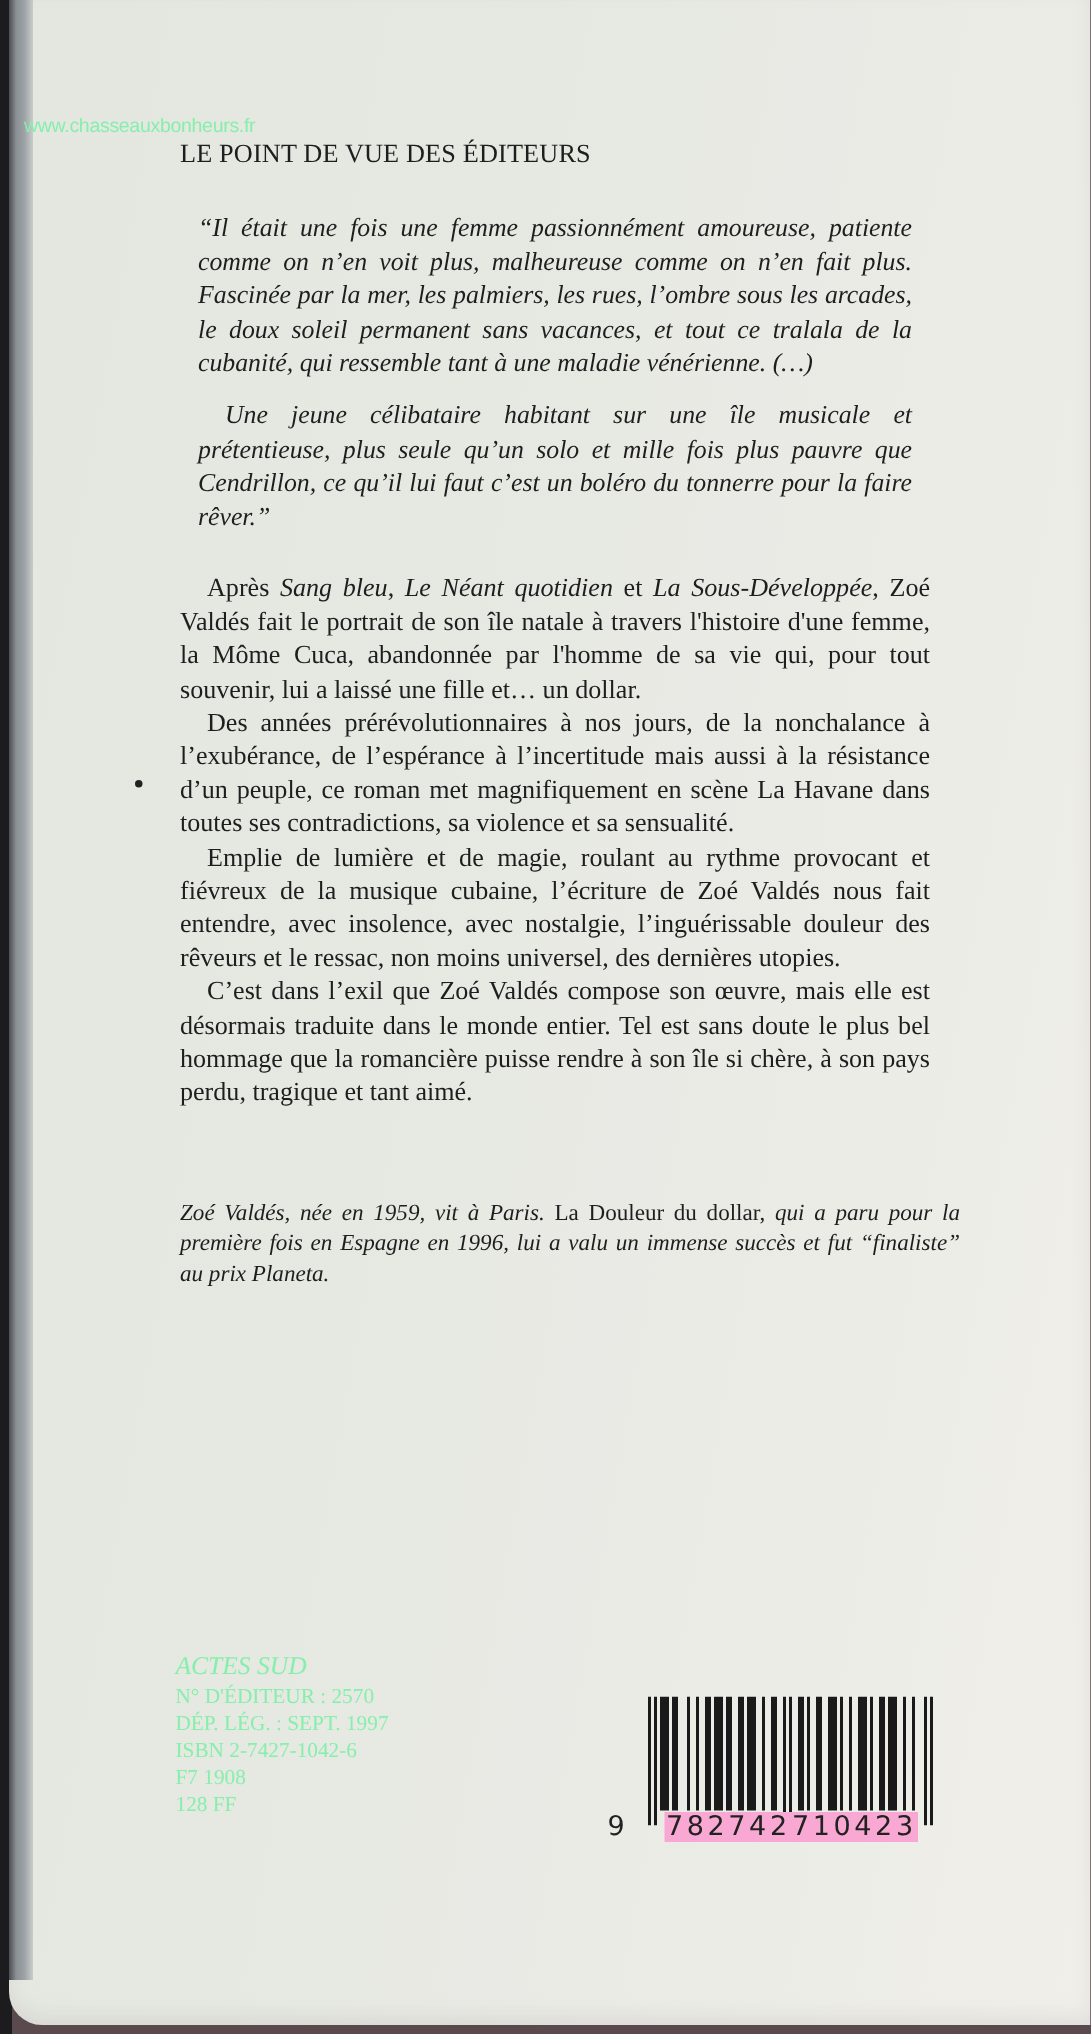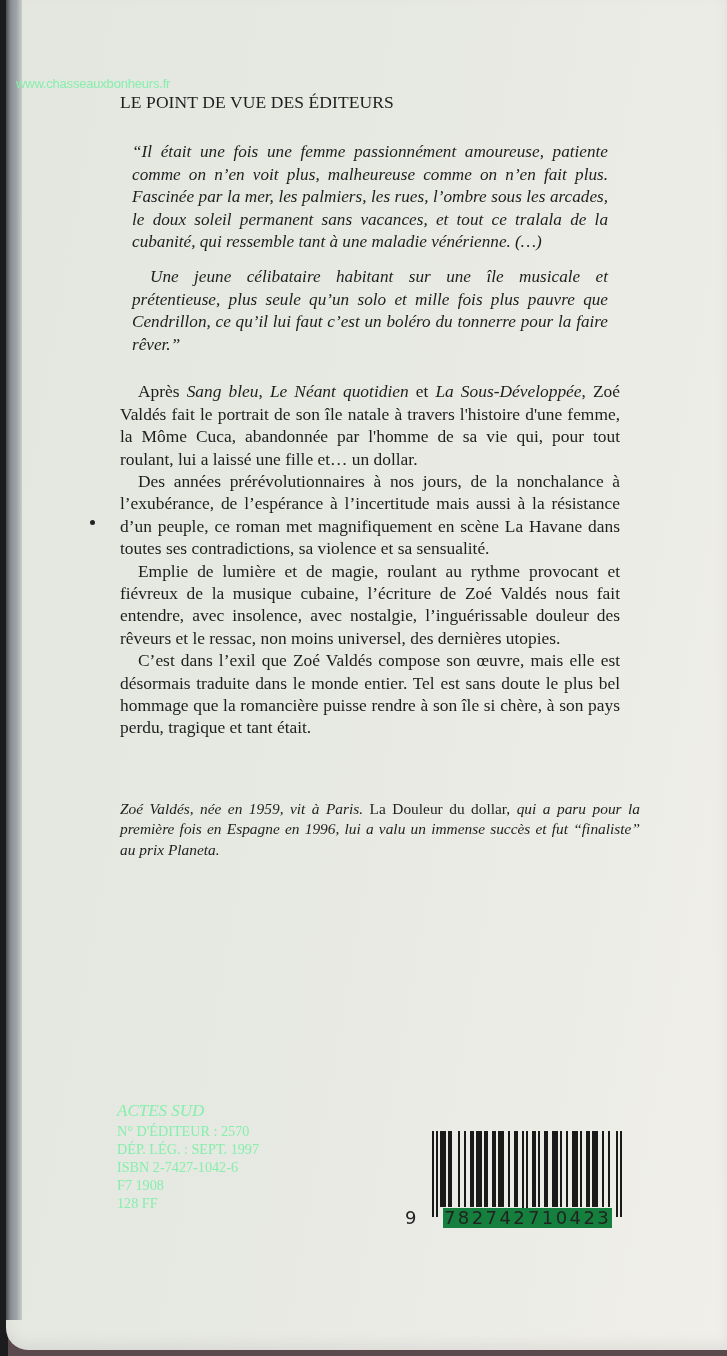--- a/index.html
+++ b/index.html
@@ -117,21 +117,21 @@
       position: absolute;
       left: 27px; top: 0;
       width: 194px; height: 86px;
     }
     .barcode-digits {
       position: absolute;
       top: 77px;
       font-family: "DejaVu Sans", "Liberation Sans", sans-serif;
       font-size: 18px;
       color: #222;
-      background: #15803d;
+      background: #f9a8d4;
       letter-spacing: 2.4px;
       line-height: 20px;
     }
     .d-first { left: 0; background: transparent; }
     .d-left { left: 38px; padding: 0 1px; }
     .d-right { left: 122px; padding: 0 1px; }
   </style>
 </head>
 <body>
 
@@ -145,24 +145,24 @@
 
 <div class="content">
   <h1 class="heading">LE POINT DE VUE DES ÉDITEURS</h1>
 
   <div class="quote">
     <p>“Il était une fois une femme passionnément amoureuse, patiente comme on n’en voit plus, malheureuse comme on n’en fait plus. Fascinée par la mer, les palmiers, les rues, l’ombre sous les arcades, le doux soleil permanent sans vacances, et tout ce tralala de la cubanité, qui ressemble tant à une maladie vénérienne. (…)</p>
     <p class="indent">Une jeune célibataire habitant sur une île musicale et prétentieuse, plus seule qu’un solo et mille fois plus pauvre que Cendrillon, ce qu’il lui faut c’est un boléro du tonnerre pour la faire rêver.”</p>
   </div>
 
   <div class="body-text">
-    <p><span>Après </span><em>Sang bleu</em><span>, </span><em>Le Néant quotidien</em><span> et </span><em>La Sous-Développée</em><span>, Zoé Valdés fait le portrait de son île natale à travers l'histoire d'une femme, la Môme Cuca, abandonnée par l'homme de sa vie qui, pour tout roulant, lui a laissé une fille et… un dollar.</span></p>
+    <p><span>Après </span><em>Sang bleu</em><span>, </span><em>Le Néant quotidien</em><span> et </span><em>La Sous-Développée</em><span>, Zoé Valdés fait le portrait de son île natale à travers l'histoire d'une femme, la Môme Cuca, abandonnée par l'homme de sa vie qui, pour tout souvenir, lui a laissé une fille et… un dollar.</span></p>
     <p>Des années prérévolutionnaires à nos jours, de la nonchalance à l’exubérance, de l’espérance à l’incertitude mais aussi à la résistance d’un peuple, ce roman met magnifiquement en scène La Havane dans toutes ses contradictions, sa violence et sa sensualité.</p>
     <p>Emplie de lumière et de magie, roulant au rythme provocant et fiévreux de la musique cubaine, l’écriture de Zoé Valdés nous fait entendre, avec insolence, avec nostalgie, l’inguérissable douleur des rêveurs et le ressac, non moins universel, des dernières utopies.</p>
-    <p>C’est dans l’exil que Zoé Valdés compose son œuvre, mais elle est désormais traduite dans le monde entier. Tel est sans doute le plus bel hommage que la romancière puisse rendre à son île si chère, à son pays perdu, tragique et tant était.</p>
+    <p>C’est dans l’exil que Zoé Valdés compose son œuvre, mais elle est désormais traduite dans le monde entier. Tel est sans doute le plus bel hommage que la romancière puisse rendre à son île si chère, à son pays perdu, tragique et tant aimé.</p>
   </div>
 
   <div class="bio"><em>Zoé Valdés, née en 1959, vit à Paris.</em><span> La Douleur du dollar,</span><em> qui a paru pour la première fois en Espagne en 1996, lui a valu un immense succès et fut “finaliste” au prix Planeta.</em></div>
 </div>
 
 <div class="publisher">
   <div class="brand">ACTES SUD</div>
   <div>N° D'ÉDITEUR : 2570</div>
   <div>DÉP. LÉG. : SEPT. 1997</div>
   <div>ISBN 2-7427-1042-6</div>

